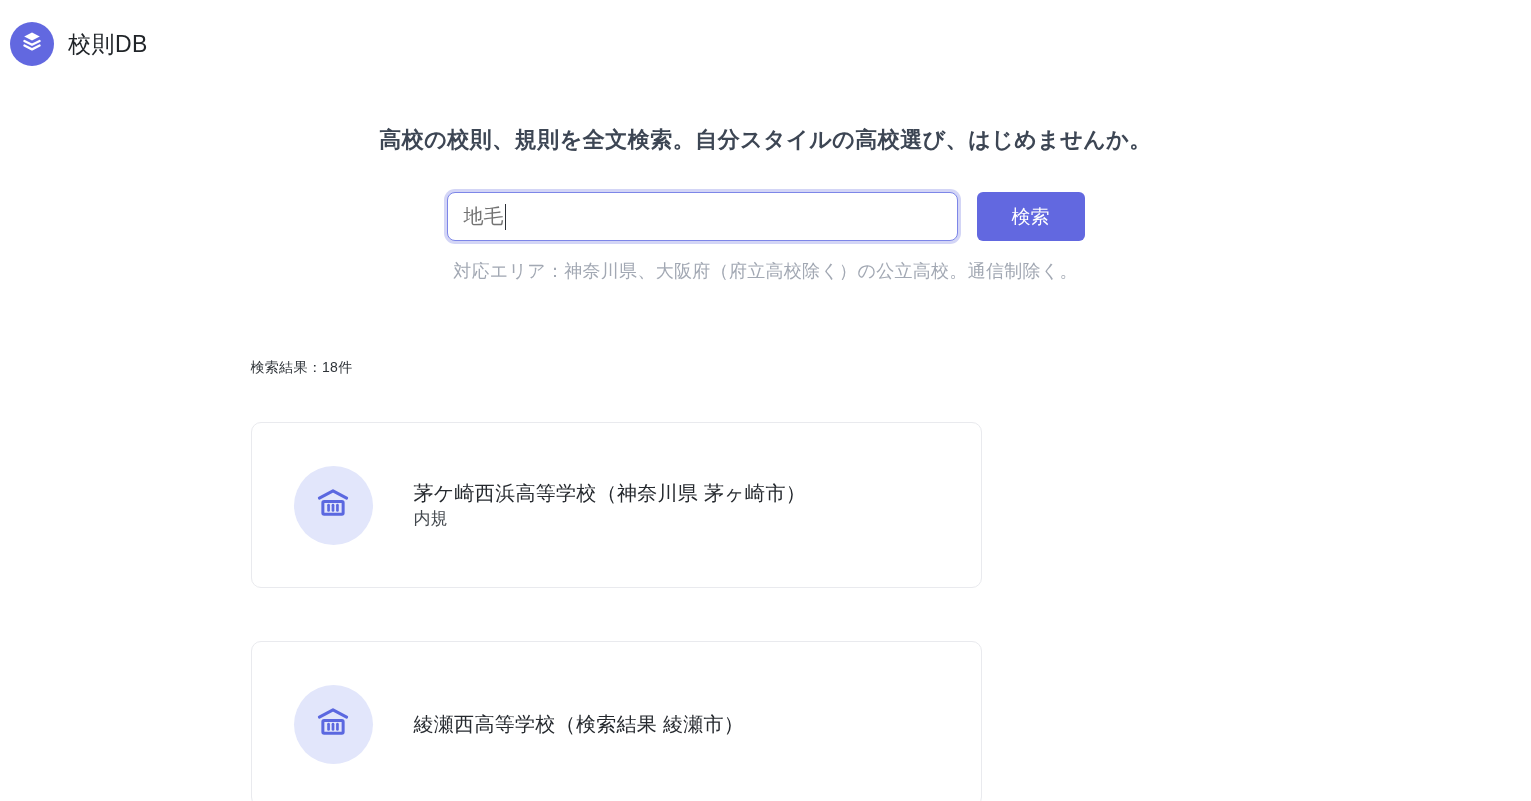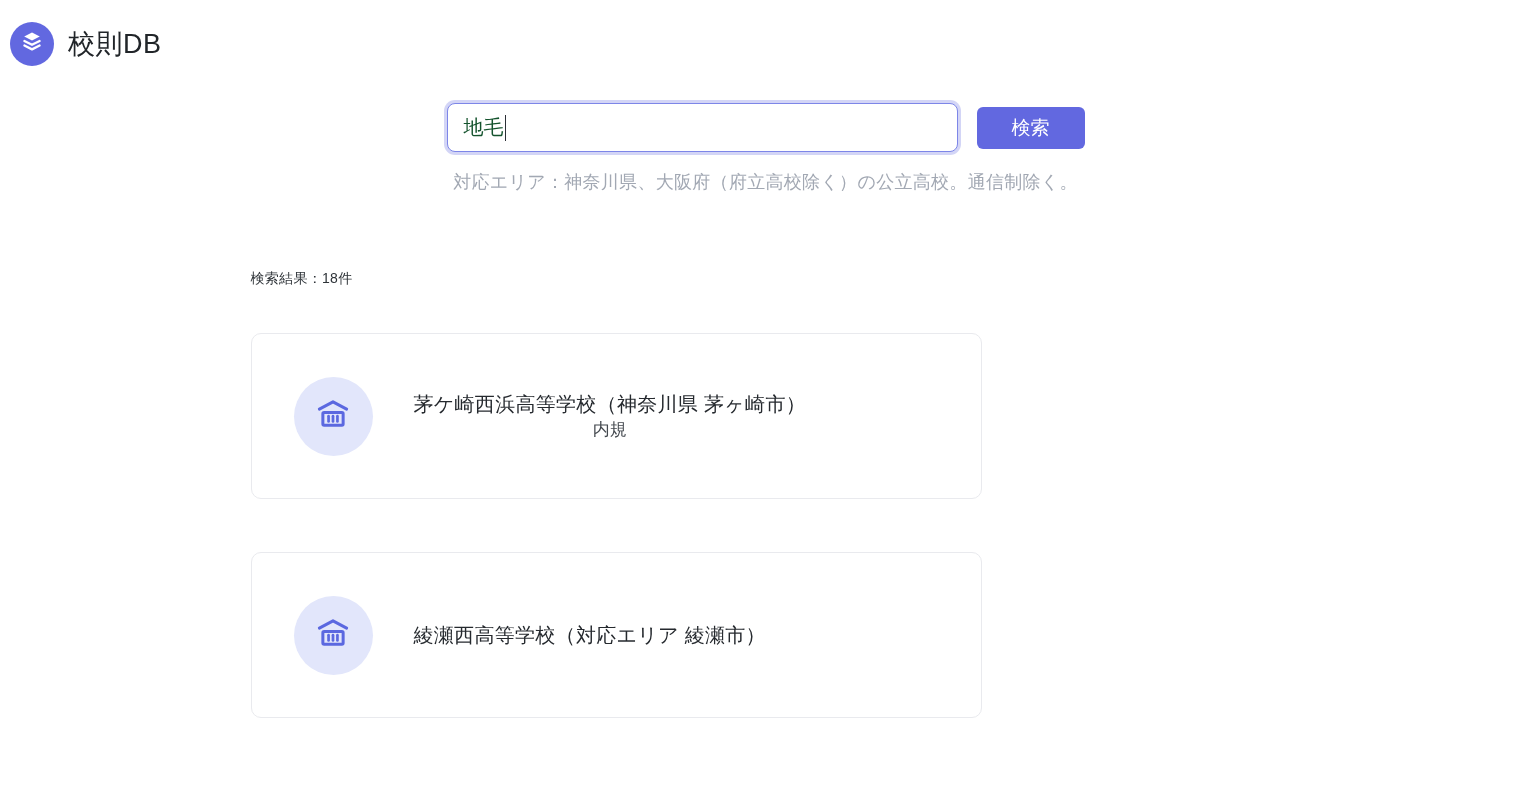--- a/index.html
+++ b/index.html
@@ -22,21 +22,21 @@
     padding: 22px 0 0 10px;
     height: 66px;
   }
   .logo-circle {
     width: 44px; height: 44px; border-radius: 50%;
     background: var(--accent);
     display: flex; align-items: center; justify-content: center;
     flex: 0 0 auto;
   }
   .app-title {
-    font-size: 27px; font-weight: 400; color: #212529;
+    font-size: 23px; font-weight: 400; color: #212529;
     letter-spacing: 0.5px;
   }
 
   
   .container { width: 1030px; margin: 0 auto; }
 
   
   .hero-heading {
     margin-top: 59px;
     text-align: center;
@@ -49,33 +49,33 @@
     display: flex; justify-content: center; align-items: center; gap: 19px;
   }
   .search-input {
     width: 511px; height: 49px;
     background: #fff;
     border: 1px solid #7d86e8;
     border-radius: 8px;
     box-shadow: 0 0 0 3px rgba(98, 104, 224, 0.28);
     display: flex; align-items: center;
     padding: 0 16px;
-    font-size: 20px; color: #14532d;
+    font-size: 20px; color: #737373;
     cursor: text;
   }
   .caret {
     display: inline-block;
     width: 1.5px; height: 26px;
     background: #2b2f36;
     margin-left: 1px;
     animation: blink 1.1s steps(1) infinite;
   }
   @keyframes blink { 50% { opacity: 0; } }
   .search-button {
-    width: 108px; height: 42px;
+    width: 108px; height: 49px;
     background: var(--accent);
     color: #ffffff;
     border: none; border-radius: 6px;
     font-size: 19px;
     font-family: Liberation Sans, sans-serif;
     cursor: pointer;
   }
   .search-note {
     margin-top: 18px;
     text-align: center;
@@ -103,21 +103,21 @@
     display: flex; align-items: center;
     padding-left: 42px;
     cursor: pointer;
   }
   .school-avatar {
     width: 79px; height: 79px; border-radius: 50%;
     background: var(--accent-light);
     display: flex; align-items: center; justify-content: center;
     flex: 0 0 auto;
   }
-  .card-info { margin-left: 41px; text-align: center; }
+  .card-info { margin-left: 41px; }
   .school-name {
     font-size: 20px; font-weight: 400; color: #25292e;
     letter-spacing: 0.3px;
   }
   .doc-type {
     font-size: 17px; color: #43484e;
   }
 </style>
 </head>
 <body>
@@ -130,20 +130,21 @@
         <path d="M5 11 L12 14.6 L19 11" fill="none" stroke="#ffffff" stroke-width="2.1" stroke-linecap="round" stroke-linejoin="round"></path>
         <path d="M5 15.2 L12 18.8 L19 15.2" fill="none" stroke="#ffffff" stroke-width="2.1" stroke-linecap="round" stroke-linejoin="round"></path>
       </svg>
     </span>
   </div>
   <h1 class="app-title">校則DB</h1>
 </header>
 
 <main class="container">
 
+  <h2 class="hero-heading">高校の校則、規則を全文検索。自分スタイルの高校選び、はじめませんか。</h2>
 
   <div class="search-row">
     <div class="search-input" role="textbox" tabindex="0" aria-label="検索">
       <span>地毛</span>
       <span class="caret"></span>
     </div>
     <button class="search-button" type="button">検索</button>
   </div>
 
   <p class="search-note">対応エリア：神奈川県、大阪府（府立高校除く）の公立高校。通信制除く。</p>
@@ -175,18 +176,18 @@
         <svg width="38" height="38" viewBox="0 0 24 24" aria-hidden="true">
           <path d="M3.4 8.9 L12 4.3 L20.6 8.9" fill="none" stroke="#5b68e0" stroke-width="1.9" stroke-linecap="round" stroke-linejoin="round"></path>
           <rect x="5.6" y="11" width="12.8" height="8.1" rx="0.8" fill="none" stroke="#5b68e0" stroke-width="1.9"></rect>
           <line x1="9.2" y1="13.4" x2="9.2" y2="16.7" stroke="#5b68e0" stroke-width="1.7" stroke-linecap="round"></line>
           <line x1="12" y1="13.4" x2="12" y2="16.7" stroke="#5b68e0" stroke-width="1.7" stroke-linecap="round"></line>
           <line x1="14.8" y1="13.4" x2="14.8" y2="16.7" stroke="#5b68e0" stroke-width="1.7" stroke-linecap="round"></line>
         </svg>
       </span>
     </div>
     <div class="card-info">
-      <div class="school-name">綾瀬西高等学校（対応エリア 綾瀬市）</div>
+      <div class="school-name">綾瀬西高等学校（検索結果 綾瀬市）</div>
     </div>
   </div>
 </div>
 
 </main>
 
 </body></html>

